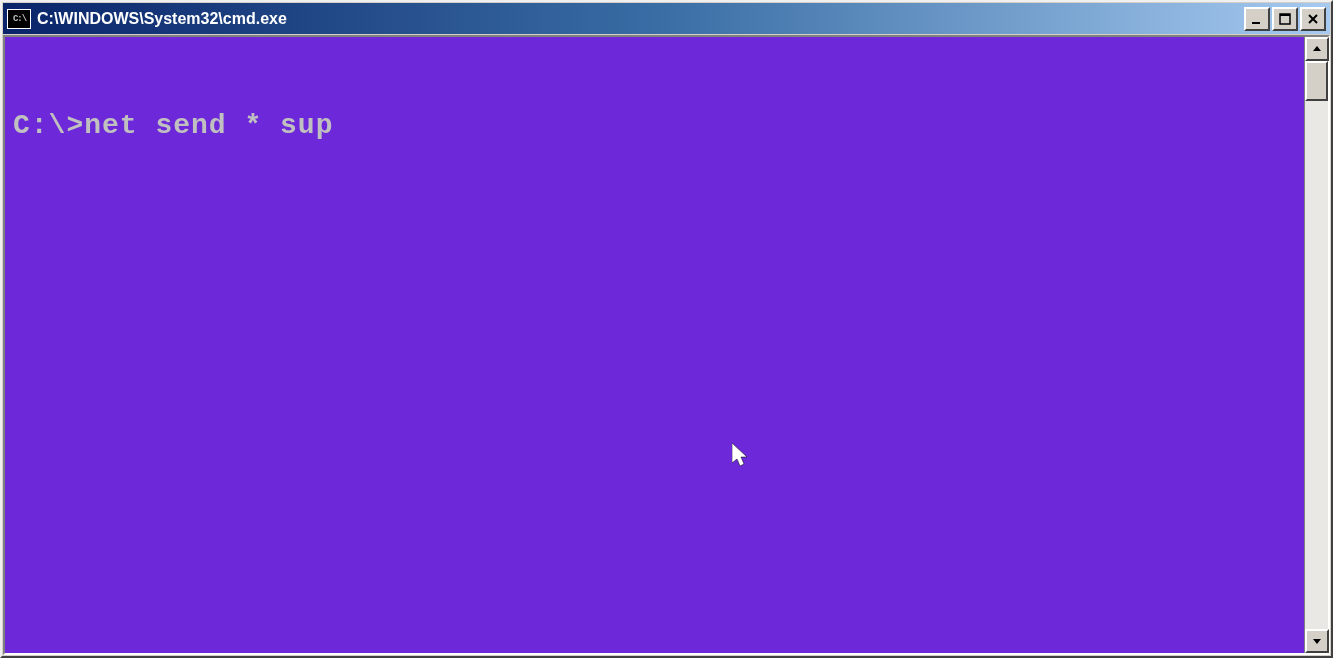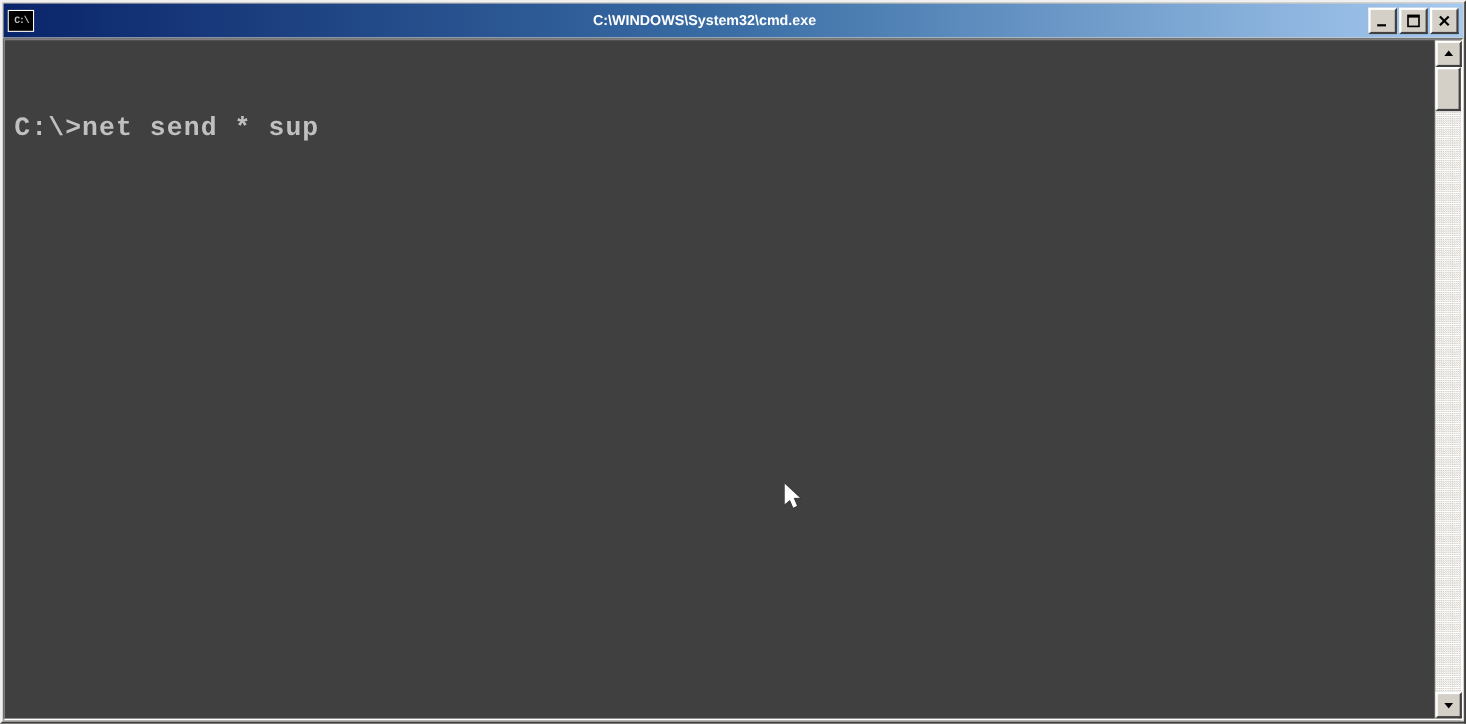--- a/index.html
+++ b/index.html
@@ -46,25 +46,24 @@
       justify-content: center;
       font-size: 9px;
       color: #c0c0c0;
       font-family: 'Courier New', monospace;
       font-weight: bold;
       letter-spacing: -1px;
       padding-left: 1px;
     }
     .titlebar-text {
       color: #fff;
-      font-size: 13px;
+      font-size: 16px;
       font-weight: bold;
       flex: 1;
       white-space: nowrap;
-      text-align: center;
     }
     .titlebar-buttons {
       display: flex;
       gap: 2px;
     }
     .titlebar-btn {
       width: 26px;
       height: 24px;
       background: #d4d0c8;
       border: 2px solid;
@@ -91,24 +90,24 @@
       border-top-color: #808080;
       border-left-color: #808080;
       border-right-color: #fff;
       border-bottom-color: #fff;
       margin: 1px;
       background: #000;
       position: relative;
     }
     .console {
       flex: 1;
-      background: #404040;
+      background: #6d28d9;
       color: #c0c0c0;
       font-family: 'Courier New', 'Lucida Console', monospace;
-      font-size: 24px;
+      font-size: 28px;
       font-weight: bold;
       padding: 16px 8px;
       white-space: pre;
       overflow: hidden;
       position: relative;
       letter-spacing: 1px;
     }
     .console-line {
       line-height: 22px;
     }

